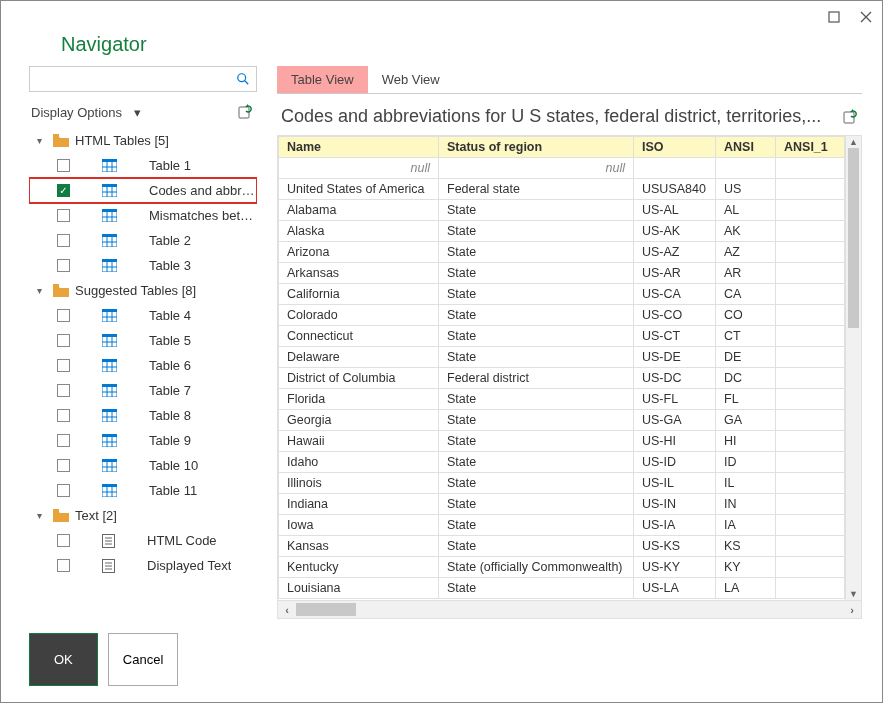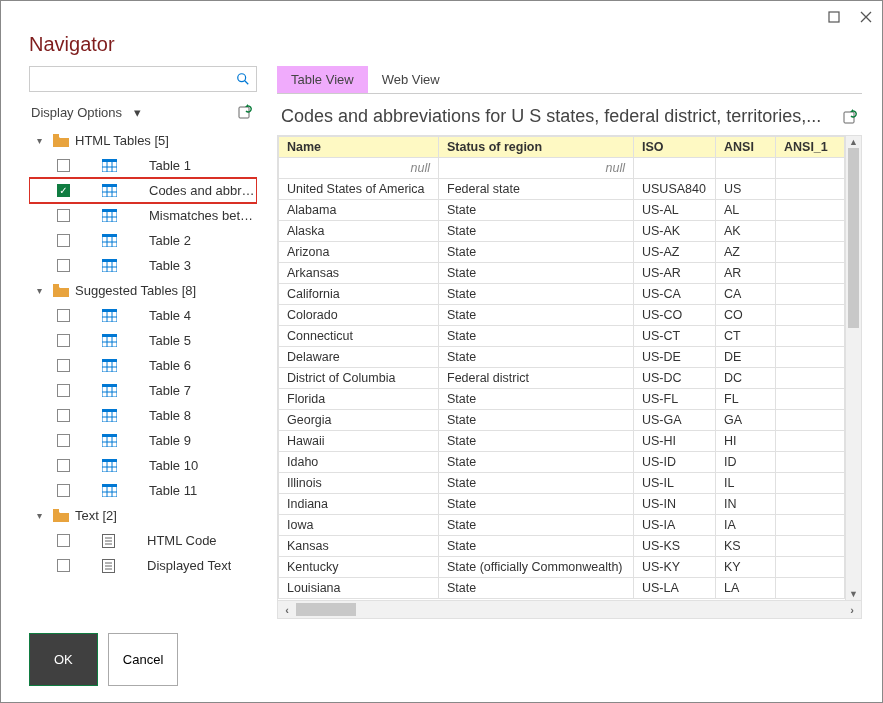--- a/index.html
+++ b/index.html
@@ -1,20 +1,20 @@
 <!DOCTYPE html>
 <html><head>
 <meta charset="utf-8">
 <style>
   * { box-sizing: border-box; }
   html, body { margin: 0; padding: 0; font-family: "Segoe UI", Arial, sans-serif; font-size: 13px; color: #333; background: #fff; }
   .window { width: 883px; height: 703px; border: 1px solid #888; position: relative; display: flex; flex-direction: column; }
   .titlebar { height: 32px; display: flex; justify-content: flex-end; align-items: center; padding: 0 8px; gap: 16px; }
   .titlebar .tb-icon { width: 16px; height: 16px; display: flex; align-items: center; justify-content: center; color: #555; }
-  .win-title { font-size: 20px; font-weight: 400; padding: 0 28px 10px 28px; color: #7f1d1d; }
+  .win-title { font-size: 20px; font-weight: 400; padding: 0 28px 10px 28px; color: #15803d; margin-left: 32px; }
   .body { flex: 1; display: flex; padding: 0 20px 0 28px; gap: 20px; overflow: hidden; }
   .left { width: 228px; display: flex; flex-direction: column; }
   .searchbox { border: 1px solid #ccc; height: 26px; display: flex; align-items: center; padding: 0 6px; margin-bottom: 10px; }
   .searchbox input { border: none; flex: 1; outline: none; font-size: 13px; }
   .searchbox .s-icon { color: #0078d4; }
   .display-row { display: flex; align-items: center; justify-content: space-between; padding: 2px 4px 8px 2px; }
   .display-row .lbl { display: flex; align-items: center; gap: 12px; color: #444; }
   .display-row .refresh { width: 16px; height: 16px; }
   .tree { font-size: 13px; overflow-y: auto; flex: 1; }
   .tree-row { display: flex; align-items: center; height: 25px; gap: 6px; white-space: nowrap; overflow: hidden; text-overflow: ellipsis; }
@@ -24,21 +24,21 @@
   .tree-row .chk.checked { background: #107c41; border-color: #107c41; color: #fff; font-size: 10px; }
   .tree-row .tbl-icon { color: #0078d4; }
   .tree-row .txt-icon { color: #555; }
   .tree-row.lvl1 { padding-left: 8px; }
   .tree-row.lvl2 { padding-left: 28px; gap: 32px; }
   .tree-row.highlight { outline: 2px solid #d93025; outline-offset: -1px; }
   .tree-row .label { overflow: hidden; text-overflow: ellipsis; }
   .right { flex: 1; display: flex; flex-direction: column; min-width: 0; }
   .tabs { display: flex; border-bottom: 1px solid #ccc; }
   .tab { padding: 6px 14px; font-size: 13px; color: #444; }
-  .tab.active { background: #f0abfc; }
+  .tab.active { background: #fca5a5; }
   .preview-title { display: flex; align-items: center; justify-content: space-between; padding: 12px 4px 8px 4px; }
   .preview-title h2 { font-size: 18px; font-weight: 400; margin: 0; color: #444; white-space: nowrap; overflow: hidden; text-overflow: ellipsis; }
   .grid-wrap { flex: 1; border: 1px solid #e0e0e0; position: relative; display: flex; overflow: hidden; }
   .grid-scroll { flex: 1; overflow: hidden; position: relative; }
   table.grid { border-collapse: collapse; width: 100%; font-size: 12.5px; }
   table.grid th, table.grid td { border: 1px solid #e0e0e0; padding: 3px 8px; text-align: left; height: 21px; white-space: nowrap; overflow: hidden; }
   table.grid th { background: #fef9c3; font-weight: 600; }
   table.grid tr.filter td { color: #888; font-style: italic; text-align: right; }
   .vscroll { width: 16px; background: #f1f1f1; border-left: 1px solid #e0e0e0; position: relative; }
   .vscroll .thumb { position: absolute; left: 2px; right: 2px; top: 12px; height: 180px; background: #c8c8c8; }

